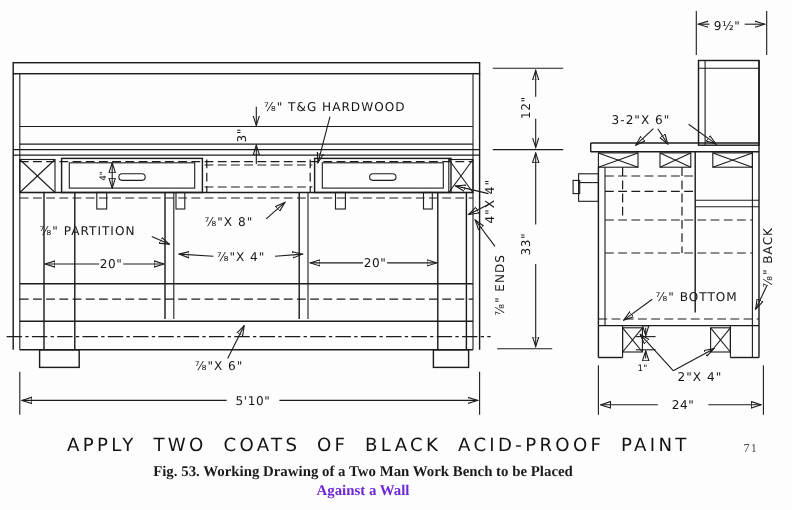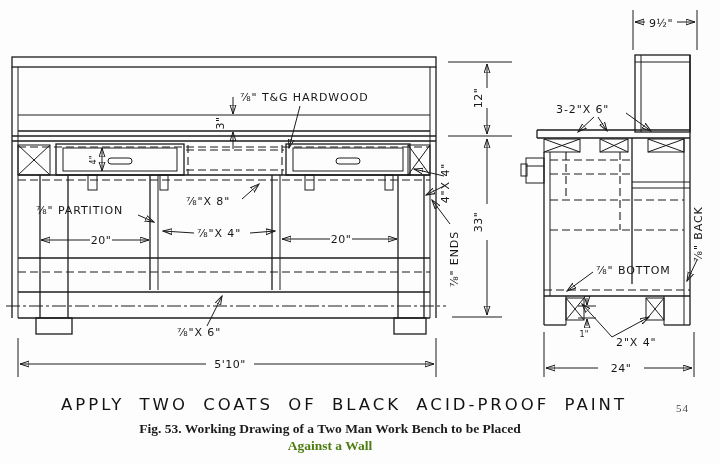--- a/index.html
+++ b/index.html
@@ -14,21 +14,21 @@
   .dimln{stroke-width:1px;}
   text{fill:#161616;stroke:none;}
   .lbl{font-family:"DejaVu Sans",sans-serif;font-size:11px;letter-spacing:0.9px;}
   .dim{font-family:"DejaVu Sans",sans-serif;font-size:11px;letter-spacing:0.5px;}
   .sm{font-family:"DejaVu Sans",sans-serif;font-size:8px;}
   .caption-paint{position:absolute;left:0;top:395px;width:688px;text-align:center;
         font-size:16.5px;letter-spacing:3px;word-spacing:7px;color:#131313;}
   .caption-fig{position:absolute;left:0;top:421px;width:660px;text-align:center;
         font-family:"Liberation Serif","DejaVu Serif",serif;font-weight:bold;font-size:13.5px;color:#1b1b1b;}
   .caption-fig2{position:absolute;left:0;top:438px;width:660px;text-align:center;
-        font-family:"Liberation Serif","DejaVu Serif",serif;font-weight:bold;font-size:13.5px;color:#4d7c0f;}
+        font-family:"Liberation Serif","DejaVu Serif",serif;font-weight:bold;font-size:13.5px;color:#6d28d9;}
   .pagenum{position:absolute;left:676px;top:402px;font-family:"Liberation Serif","DejaVu Serif",serif;
         font-size:11px;letter-spacing:1px;color:#4a4a4a;}
 </style>
 </head>
 <body>
 
 <div id="page">
 
 <svg id="drawing" width="720" height="464" viewBox="0 0 720 464">
   <defs>
@@ -257,15 +257,15 @@
     <line class="dimln" x1="694" y1="332" x2="694" y2="377"></line>
     <line class="dimln" x1="598" y1="368" x2="546" y2="368" marker-end="url(#arr)"></line>
     <line class="dimln" x1="644" y1="368" x2="692" y2="368" marker-end="url(#arr)"></line>
     <text class="dim" text-anchor="middle" x="621" y="372">24"</text>
   </g>
 </svg>
 
 <div class="caption-paint">APPLY TWO COATS OF BLACK ACID-PROOF PAINT</div>
 <div class="caption-fig">Fig. 53.   Working Drawing of a Two Man Work Bench to be Placed</div>
 <div class="caption-fig2">Against a Wall</div>
-<div class="pagenum">54</div>
+<div class="pagenum">71</div>
 
 </div>
 
 </body></html>

